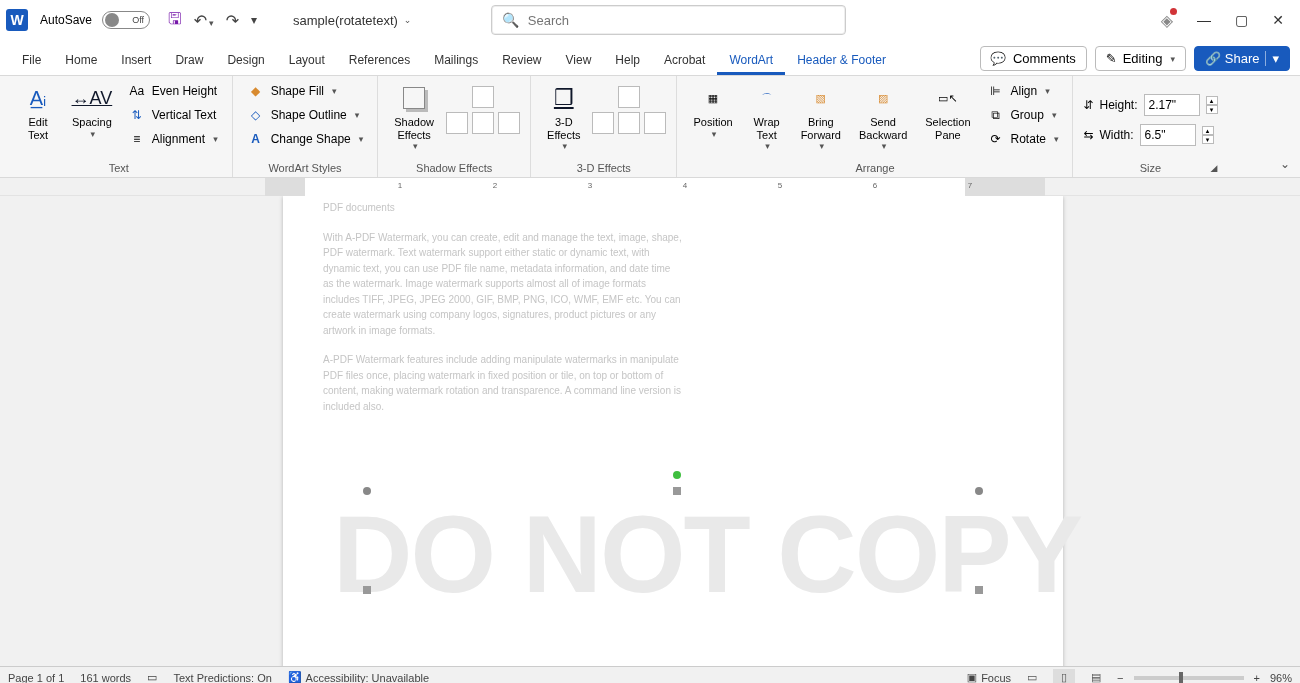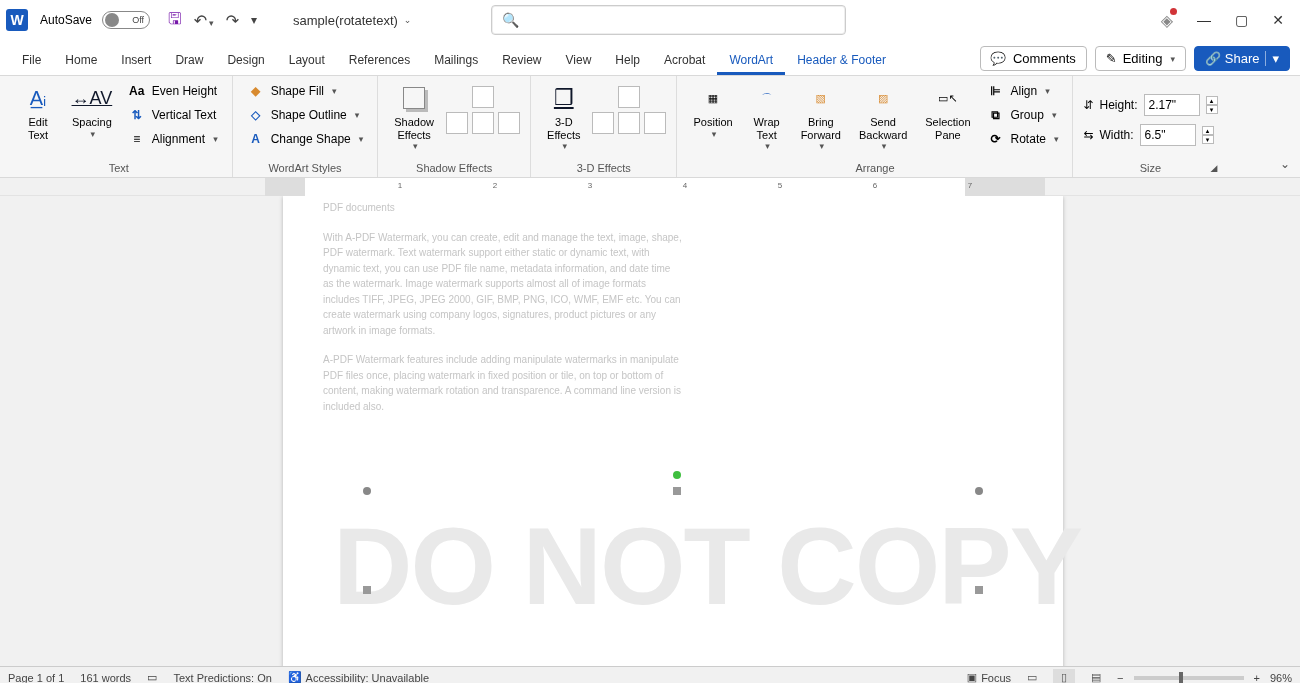--- a/index.html
+++ b/index.html
@@ -36,21 +36,21 @@
   
   .ribbon { height:102px; background:#f6f6f6; border-bottom:1px solid #d9d9d9; display:flex; align-items:stretch; padding-left:6px; position:relative;}
   .group { border-right:1px solid #ddd; padding:4px 10px 2px 10px; display:flex; flex-direction:column; }
   .group-body { flex:1; display:flex; align-items:flex-start; gap:6px;}
   .group-label { text-align:center; font-size:11px; color:#555; padding:2px 0 1px 0; position:relative;}
   .group-label .dlg{ position:absolute; right:0; bottom:2px; font-size:9px; color:#555; cursor:pointer;}
   .big-btn { display:flex; flex-direction:column; align-items:center; justify-content:flex-start; padding:2px 6px; cursor:pointer; font-size:11px; line-height:1.15; text-align:center;}
   .big-btn .ic{ width:32px;height:32px; display:flex; align-items:center; justify-content:center; margin-bottom:2px;}
   .small-row { display:flex; flex-direction:column; gap:2px;}
   .small-btn { display:flex; align-items:center; gap:6px; font-size:12px; padding:2px 4px; cursor:pointer; white-space:nowrap;}
-  .small-btn .ic{ width:18px; height:18px; display:inline-flex; align-items:center; justify-content:center;font-weight:bold;}
+  .small-btn .ic{ width:18px; height:18px; display:inline-flex; align-items:center; justify-content:center;}
   .caret{ font-size:9px; color:#555; margin-left:2px;}
   .mini-grid{ display:grid; grid-template-columns:repeat(3,22px); grid-template-rows:repeat(2,22px); gap:4px; align-content:center;}
   .mini-grid .cell{ border:1px solid #bbb; background:#fff; cursor:pointer;}
   .size-field{ display:flex; align-items:center; gap:6px; font-size:12px;}
   .size-field input{ width:56px; height:22px; border:1px solid #bbb; font-size:12px; padding:0 4px;}
   .spin{ display:flex; flex-direction:column; }
   .spin span{ font-size:7px; line-height:7px; border:1px solid #bbb; width:12px; text-align:center; cursor:pointer; background:#fff;}
   .ribbon-collapse{ position:absolute; right:10px; bottom:6px; font-size:12px; color:#555; cursor:pointer;}
 
   
@@ -66,21 +66,21 @@
 
   .workspace{ height:470px; background:#f1f1f1; display:flex; }
   .vruler{ width:18px; background:#f1f1f1;}
   .canvas{ flex:1; position:relative; overflow:hidden;}
   .page{ position:absolute; left:265px; top:0; width:780px; height:600px; background:#fff; box-shadow:0 1px 4px rgba(0,0,0,.25);}
   .page-text{ position:absolute; left:40px; top:4px; width:360px; font-size:10px; line-height:1.55; color:#c5c5c5; font-family:"Times New Roman",serif;}
   .page-text p{ margin-bottom:14px;}
 
   
   .wordart{ position:absolute; left:305px; top:275px; width:620px; height:210px; }
-  .wordart .txt{ font-size:110px; font-weight:600; color:#e9e9e9; letter-spacing:-2px; white-space:nowrap; font-family:"Arial Black",Arial,sans-serif; line-height:1; position:absolute; top:40px; left:10px;}
+  .wordart .txt{ font-size:110px; font-weight:600; color:#e9e9e9; letter-spacing:-2px; white-space:nowrap; font-family:"Arial Black",Arial,sans-serif; line-height:1; position:absolute; top:28px; left:10px;}
   .handle{ position:absolute; width:8px; height:8px; background:#fff; border:1px solid #888;}
   .handle.circ{ border-radius:50%; background:#888; border:none; width:8px; height:8px;}
   .handle.sq{ background:#999; border:none;}
   .rot{ position:absolute; width:8px; height:8px; background:#3fbf3f; border-radius:50%;}
 
   .scrollbar-v{ width:16px; background:#f1f1f1;}
 
   
   .status-bar{ height:22px; background:#f1f1f1; border-top:1px solid #ccc; display:flex; align-items:center; font-size:11px; color:#444; padding:0 8px; gap:16px;}
   .status-bar .sb-item{ display:flex; align-items:center; gap:4px;}
@@ -103,20 +103,21 @@
   <span class="qa-icon">🖫</span>
   <span class="qa-undo">↶<span class="caret">▾</span></span>
   <span class="qa-redo">↷</span>
   <span class="qa-more">▾</span>
   <div class="doc-title">
     <span>sample(rotatetext)</span>
     <span class="caret">⌄</span>
   </div>
   <div class="search-box">
     <span class="sicon">🔍</span>
+    <input placeholder="Search" style="">
   </div>
   <div class="title-right">
     <span class="diamond">◈<span class="dot"></span></span>
     <span class="win-btn">—</span>
     <span class="win-btn">▢</span>
     <span class="win-btn">✕</span>
   </div>
 </div>
 
 <div class="tabs">

